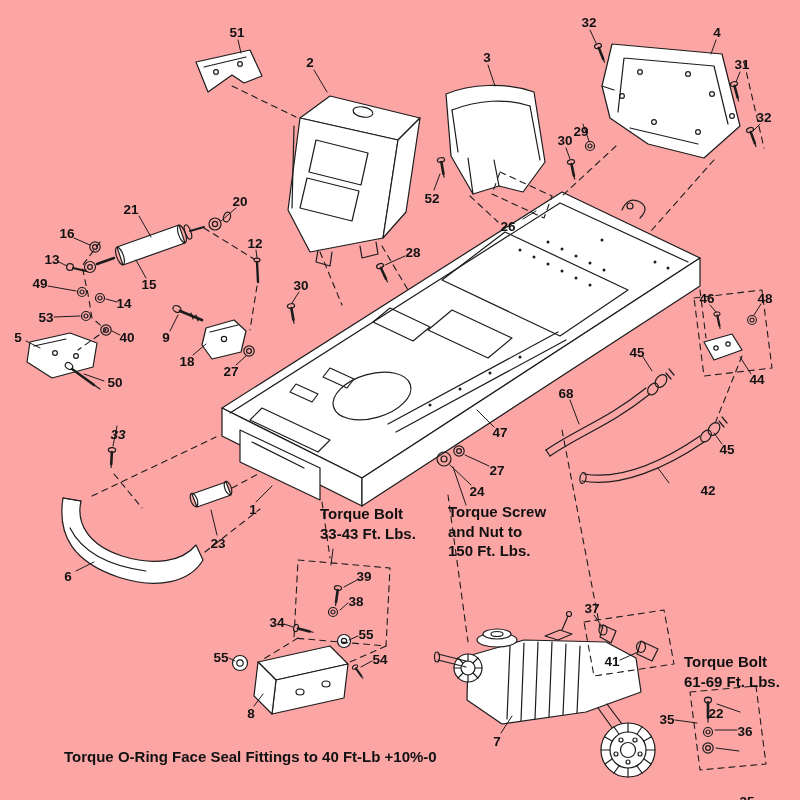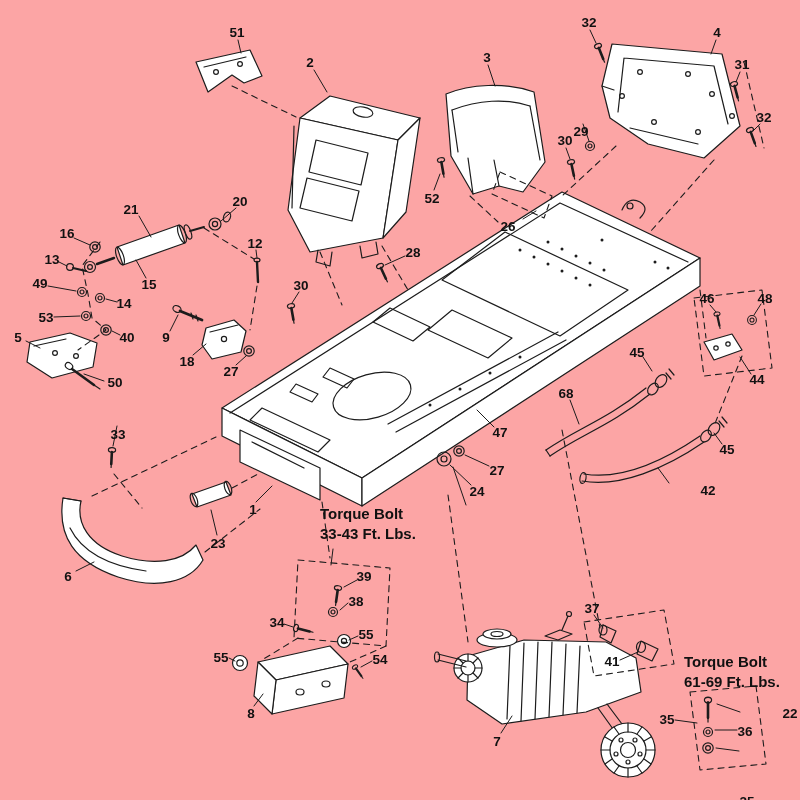--- a/index.html
+++ b/index.html
@@ -295,49 +295,55 @@
       <span class="callout" style="left: 18px; top: 337px;">5</span>
       <span class="callout" style="left: 187px; top: 361px; text-align: right;">18</span>
       <span class="callout" style="left: 231px; top: 371px;">27</span>
       <span class="callout" style="left: 301px; top: 285px;">30</span>
       <span class="callout" style="left: 115px; top: 382px; text-align: right;">50</span>
       <span class="callout" style="left: 707px; top: 298px;">46</span>
       <span class="callout" style="left: 765px; top: 298px;">48</span>
       <span class="callout" style="left: 637px; top: 352px;">45</span>
       <span class="callout" style="left: 757px; top: 379px;">44</span>
       <span class="callout" style="left: 566px; top: 393px;">68</span>
-      <span class="callout" style="left: 118px; top: 434px;">33</span>
+      <span class="callout" style="left: 118px; top: 434px; font-style: italic;">33</span>
       <span class="callout" style="left: 500px; top: 432px;">47</span>
       <span class="callout" style="left: 708px; top: 490px;">42</span>
       <span class="callout" style="left: 727px; top: 449px;">45</span>
       <span class="callout" style="left: 477px; top: 491px;">24</span>
       <span class="callout" style="left: 497px; top: 470px;">27</span>
       <span class="callout" style="left: 218px; top: 543px;">23</span>
       <span class="callout" style="left: 253px; top: 509px;">1</span>
       <span class="callout" style="left: 68px; top: 576px;">6</span>
       <span class="callout" style="left: 364px; top: 576px;">39</span>
       <span class="callout" style="left: 356px; top: 601px;">38</span>
       <span class="callout" style="left: 277px; top: 622px; text-align: center;">34</span>
       <span class="callout" style="left: 366px; top: 634px;">55</span>
       <span class="callout" style="left: 380px; top: 659px;">54</span>
       <span class="callout" style="left: 221px; top: 657px;">55</span>
       <span class="callout" style="left: 251px; top: 713px;">8</span>
       <span class="callout" style="left: 592px; top: 608px;">37</span>
       <span class="callout" style="left: 612px; top: 661px;">41</span>
       <span class="callout" style="left: 497px; top: 741px;">7</span>
       <span class="callout" style="left: 667px; top: 719px;">35</span>
-      <span class="callout" style="left: 790px; top: 713px;">22</span>
+      <span class="callout" style="left: 716px; top: 713px;">22</span>
       <span class="callout" style="left: 745px; top: 731px;">36</span>
       <span class="callout" style="left: 747px; top: 753px; margin-top: 48px;">25</span>
     </div>
 
   <div class="note" style="left:320px;top:504px">
     <div>Torque Bolt</div>
     <div>33-43 Ft. Lbs.</div>
   </div>
 
+  <div class="note" style="left:448px;top:502px">
+    <div>Torque Screw</div>
+    <div>and Nut to</div>
+    <div>150 Ft. Lbs.</div>
+  </div>
 
   <div class="note" style="left:684px;top:652px">
     <div>Torque Bolt</div>
     <div>61-69 Ft. Lbs.</div>
   </div>
 
+  <div class="note" style="left:64px;top:747px">Torque O-Ring Face Seal Fittings to 40 Ft-Lb +10%-0</div>
 </div>
 
 </body></html>

